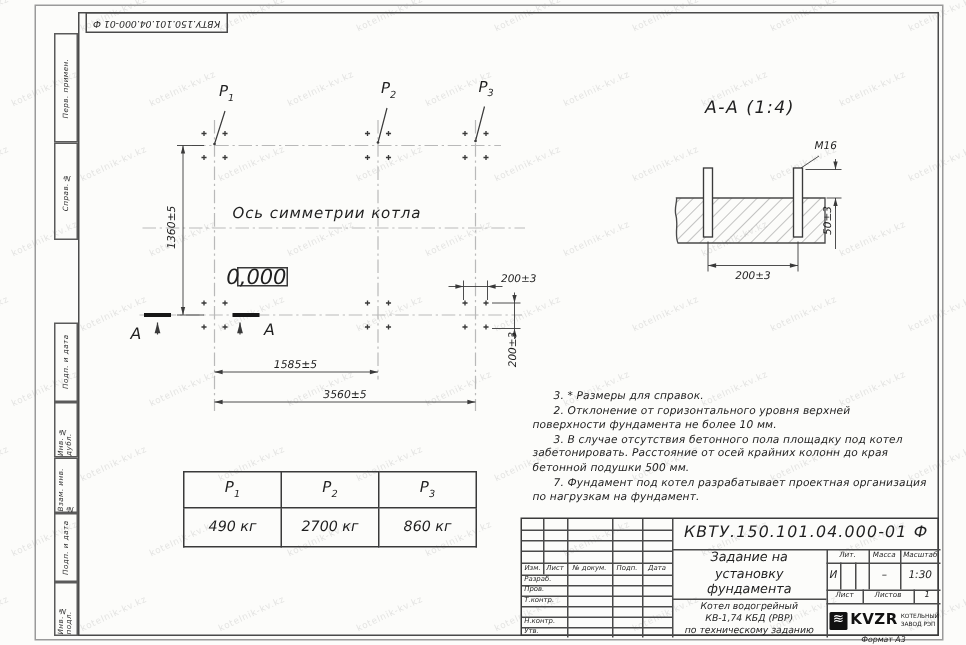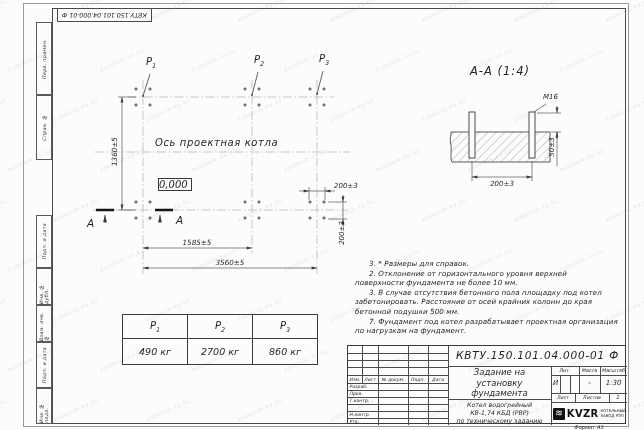--- a/index.html
+++ b/index.html
@@ -33,22 +33,22 @@
   #notes .note{font-size:7.1px;line-height:9.6px;font-style:italic;color:#222;
                text-indent:14px;letter-spacing:0.1px;}
   
   svg{position:absolute;z-index:3;overflow:visible;}
   .ln{stroke:#3a3a3a;stroke-width:0.8;fill:none;}
   .thin{stroke:#3a3a3a;stroke-width:0.6;fill:none;}
   .cl{stroke:#b9b9b9;stroke-width:0.8;fill:none;stroke-dasharray:9 2.5 1.5 2.5;}
   .thick{stroke:#161616;stroke-width:2.6;fill:none;}
   
   #elev{position:absolute;left:158px;top:178px;width:34px;height:13px;border:1px solid #3a3a3a;
-        box-sizing:border-box;display:flex;align-items:center;justify-content:flex-start;
-        font-size:10px;font-style:italic;z-index:3;background:rgba(252,252,250,.85);}
+        box-sizing:border-box;display:flex;align-items:center;justify-content:flex-end;
+        font-size:14px;font-style:italic;z-index:3;background:rgba(252,252,250,.85);}
   
   #kvzr{position:absolute;left:205px;top:57px;width:73px;height:21px;display:flex;
         align-items:center;justify-content:center;gap:2px;}
   #kvzr .mark{width:12px;height:12px;background:#111;color:#fff;display:flex;align-items:center;
               justify-content:center;font-size:9px;line-height:1;border-radius:1px;}
   #kvzr .word{font-weight:700;font-size:10px;letter-spacing:0.3px;font-style:normal;color:#111;}
   #kvzr .cap{display:flex;flex-direction:column;font-size:3.9px;line-height:4.6px;color:#222;
              font-style:normal;}
   
   #watermarks{position:absolute;inset:0;z-index:1;pointer-events:none;}
@@ -221,21 +221,21 @@
       </g>
   </svg>
 
   <div class="txt" style="left:146px;top:56px;font-size:10px;">
     <span>P</span><sub>1</sub></div>
   <div class="txt" style="left:254px;top:54px;font-size:10px;">
     <span>P</span><sub>2</sub></div>
   <div class="txt" style="left:319px;top:53px;font-size:10px;">
     <span>P</span><sub>3</sub></div>
 
-  <div class="txt" style="left:155px;top:137px;font-size:10px;letter-spacing:0.6px;">Ось проектная котла</div>
+  <div class="txt" style="left:155px;top:137px;font-size:10px;letter-spacing:0.6px;">Ось симметрии котла</div>
 
   <div id="elev">
     <span>0,000</span>
     </div>
 
   <div class="txt ctr" style="left:94px;top:147px;width:40px;font-size:7.2px;transform:rotate(-90deg);">1360±5</div>
   <div class="txt ctr" style="left:172px;top:238px;width:50px;font-size:7.2px;">1585±5</div>
   <div class="txt ctr" style="left:205px;top:258px;width:50px;font-size:7.2px;">3560±5</div>
   <div class="txt" style="left:334px;top:182px;font-size:7px;">200±3</div>
   <div class="txt ctr" style="left:323px;top:229px;width:38px;font-size:7px;transform:rotate(-90deg);">200±3</div>

